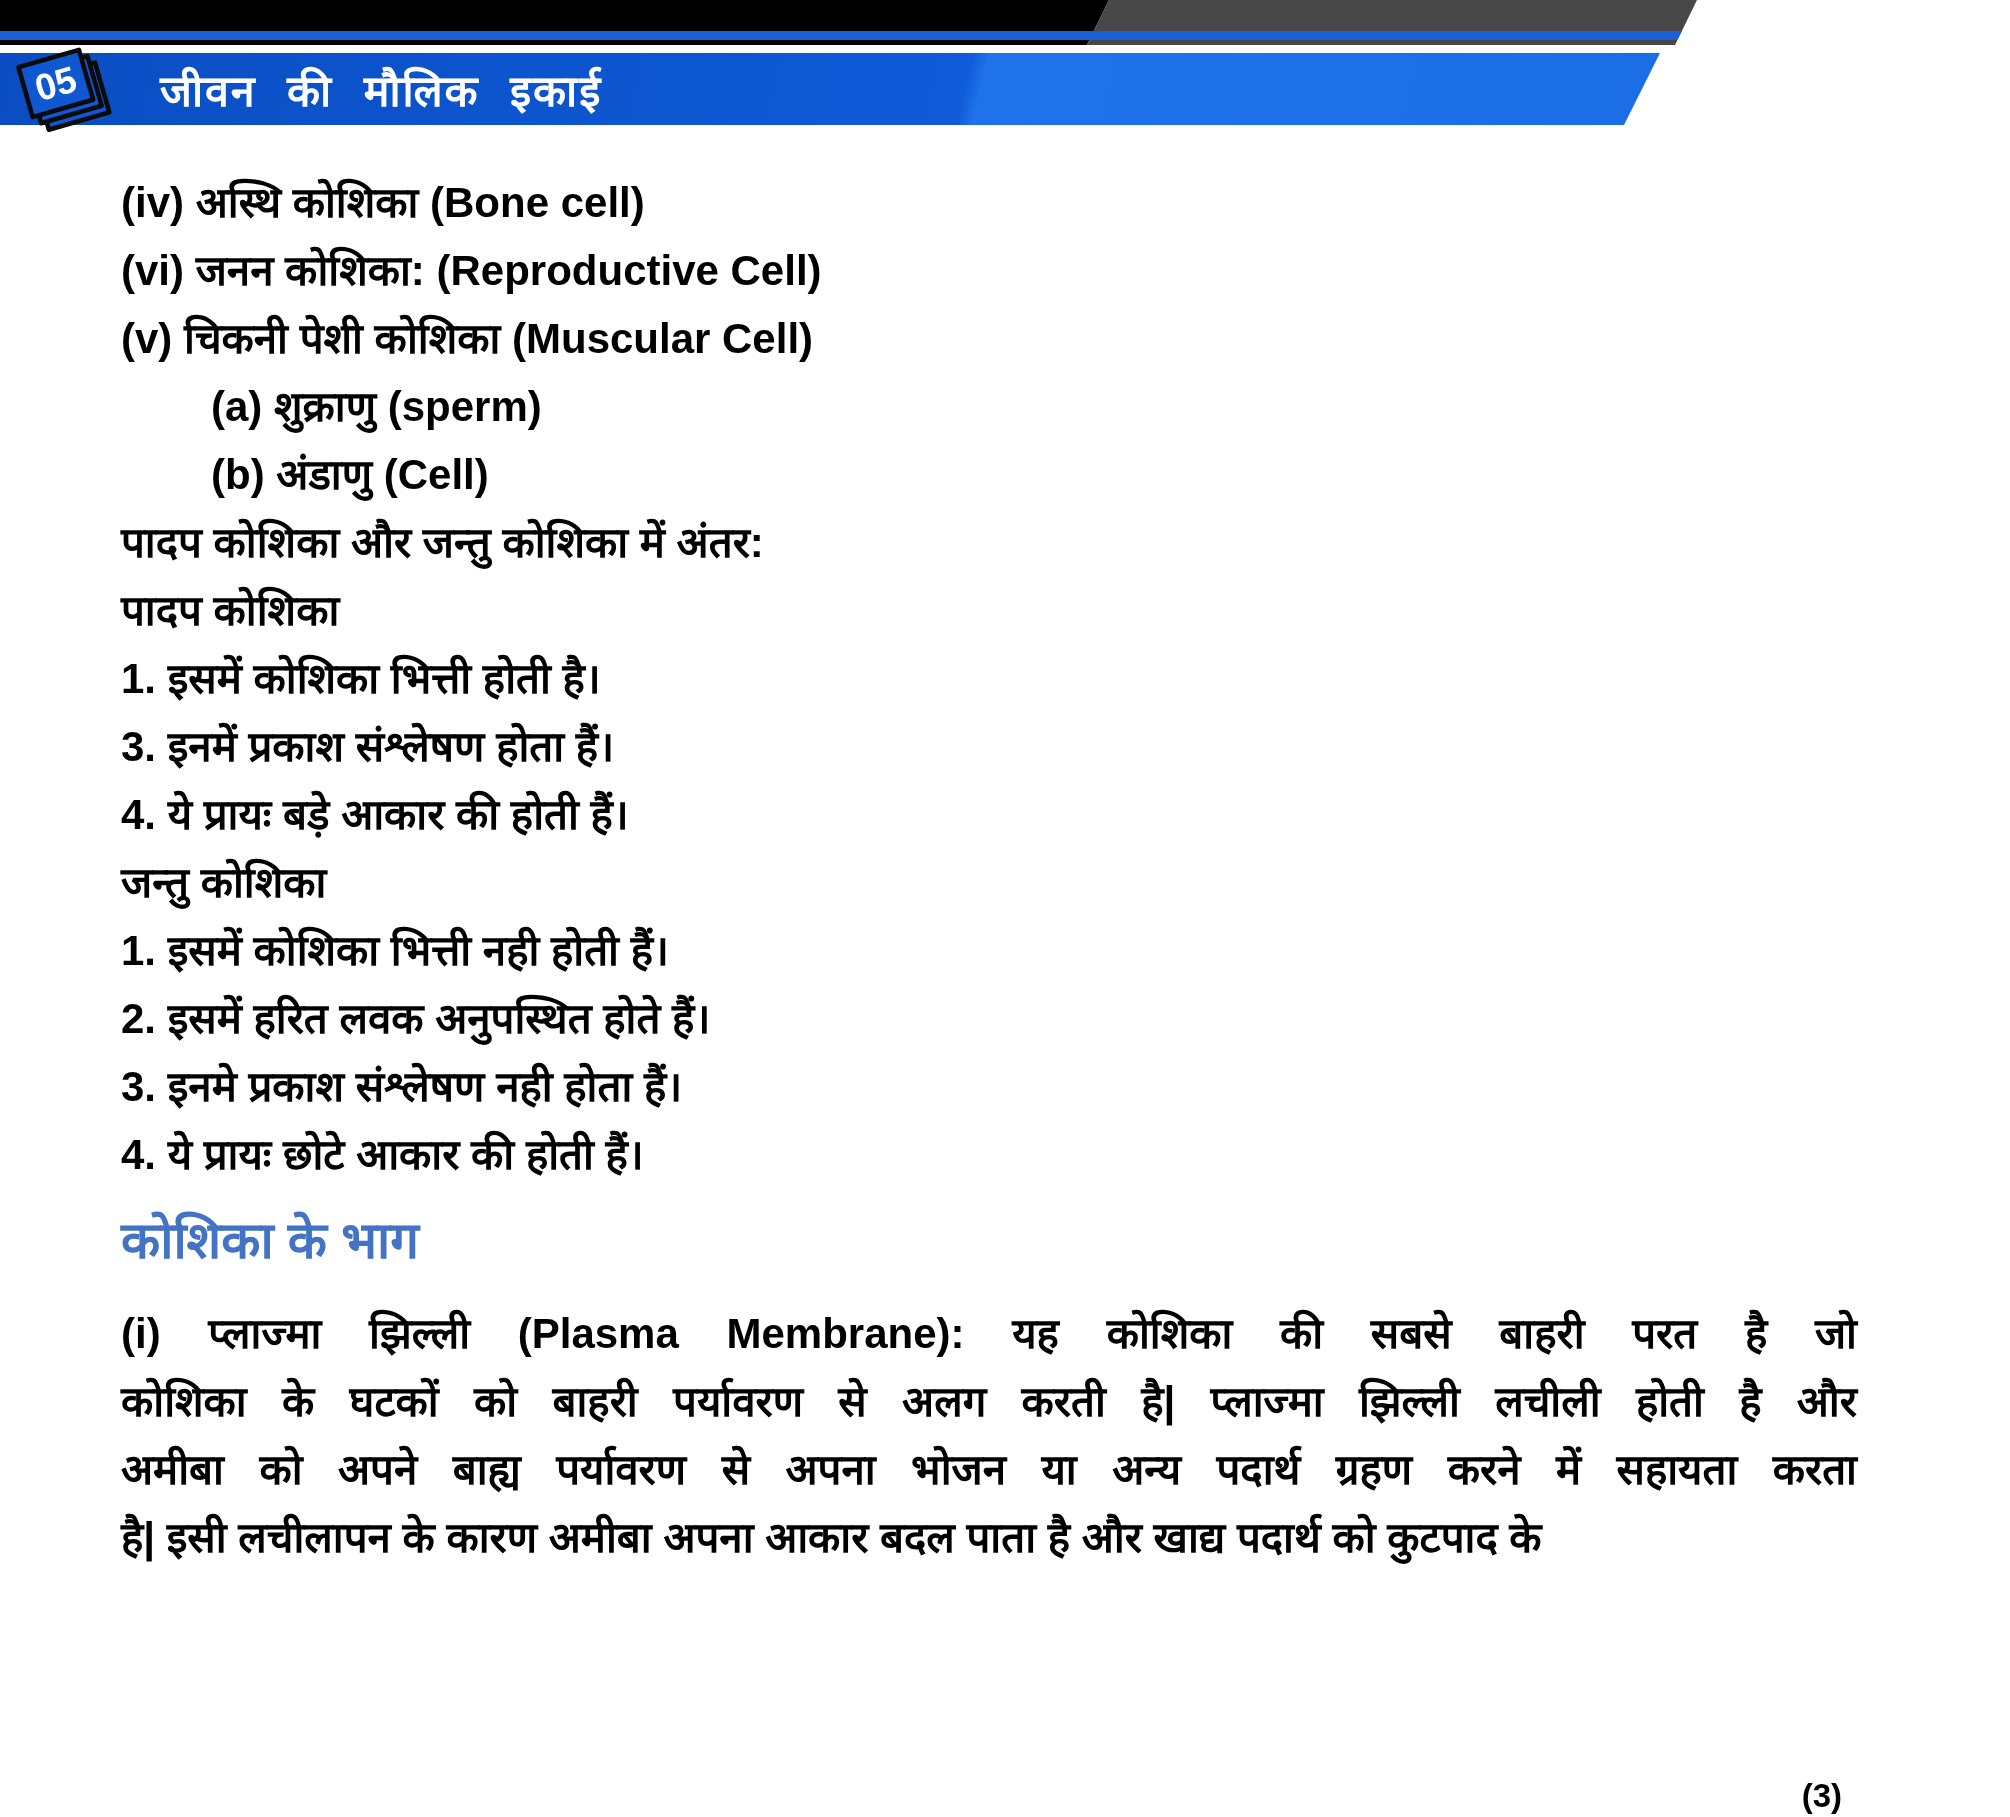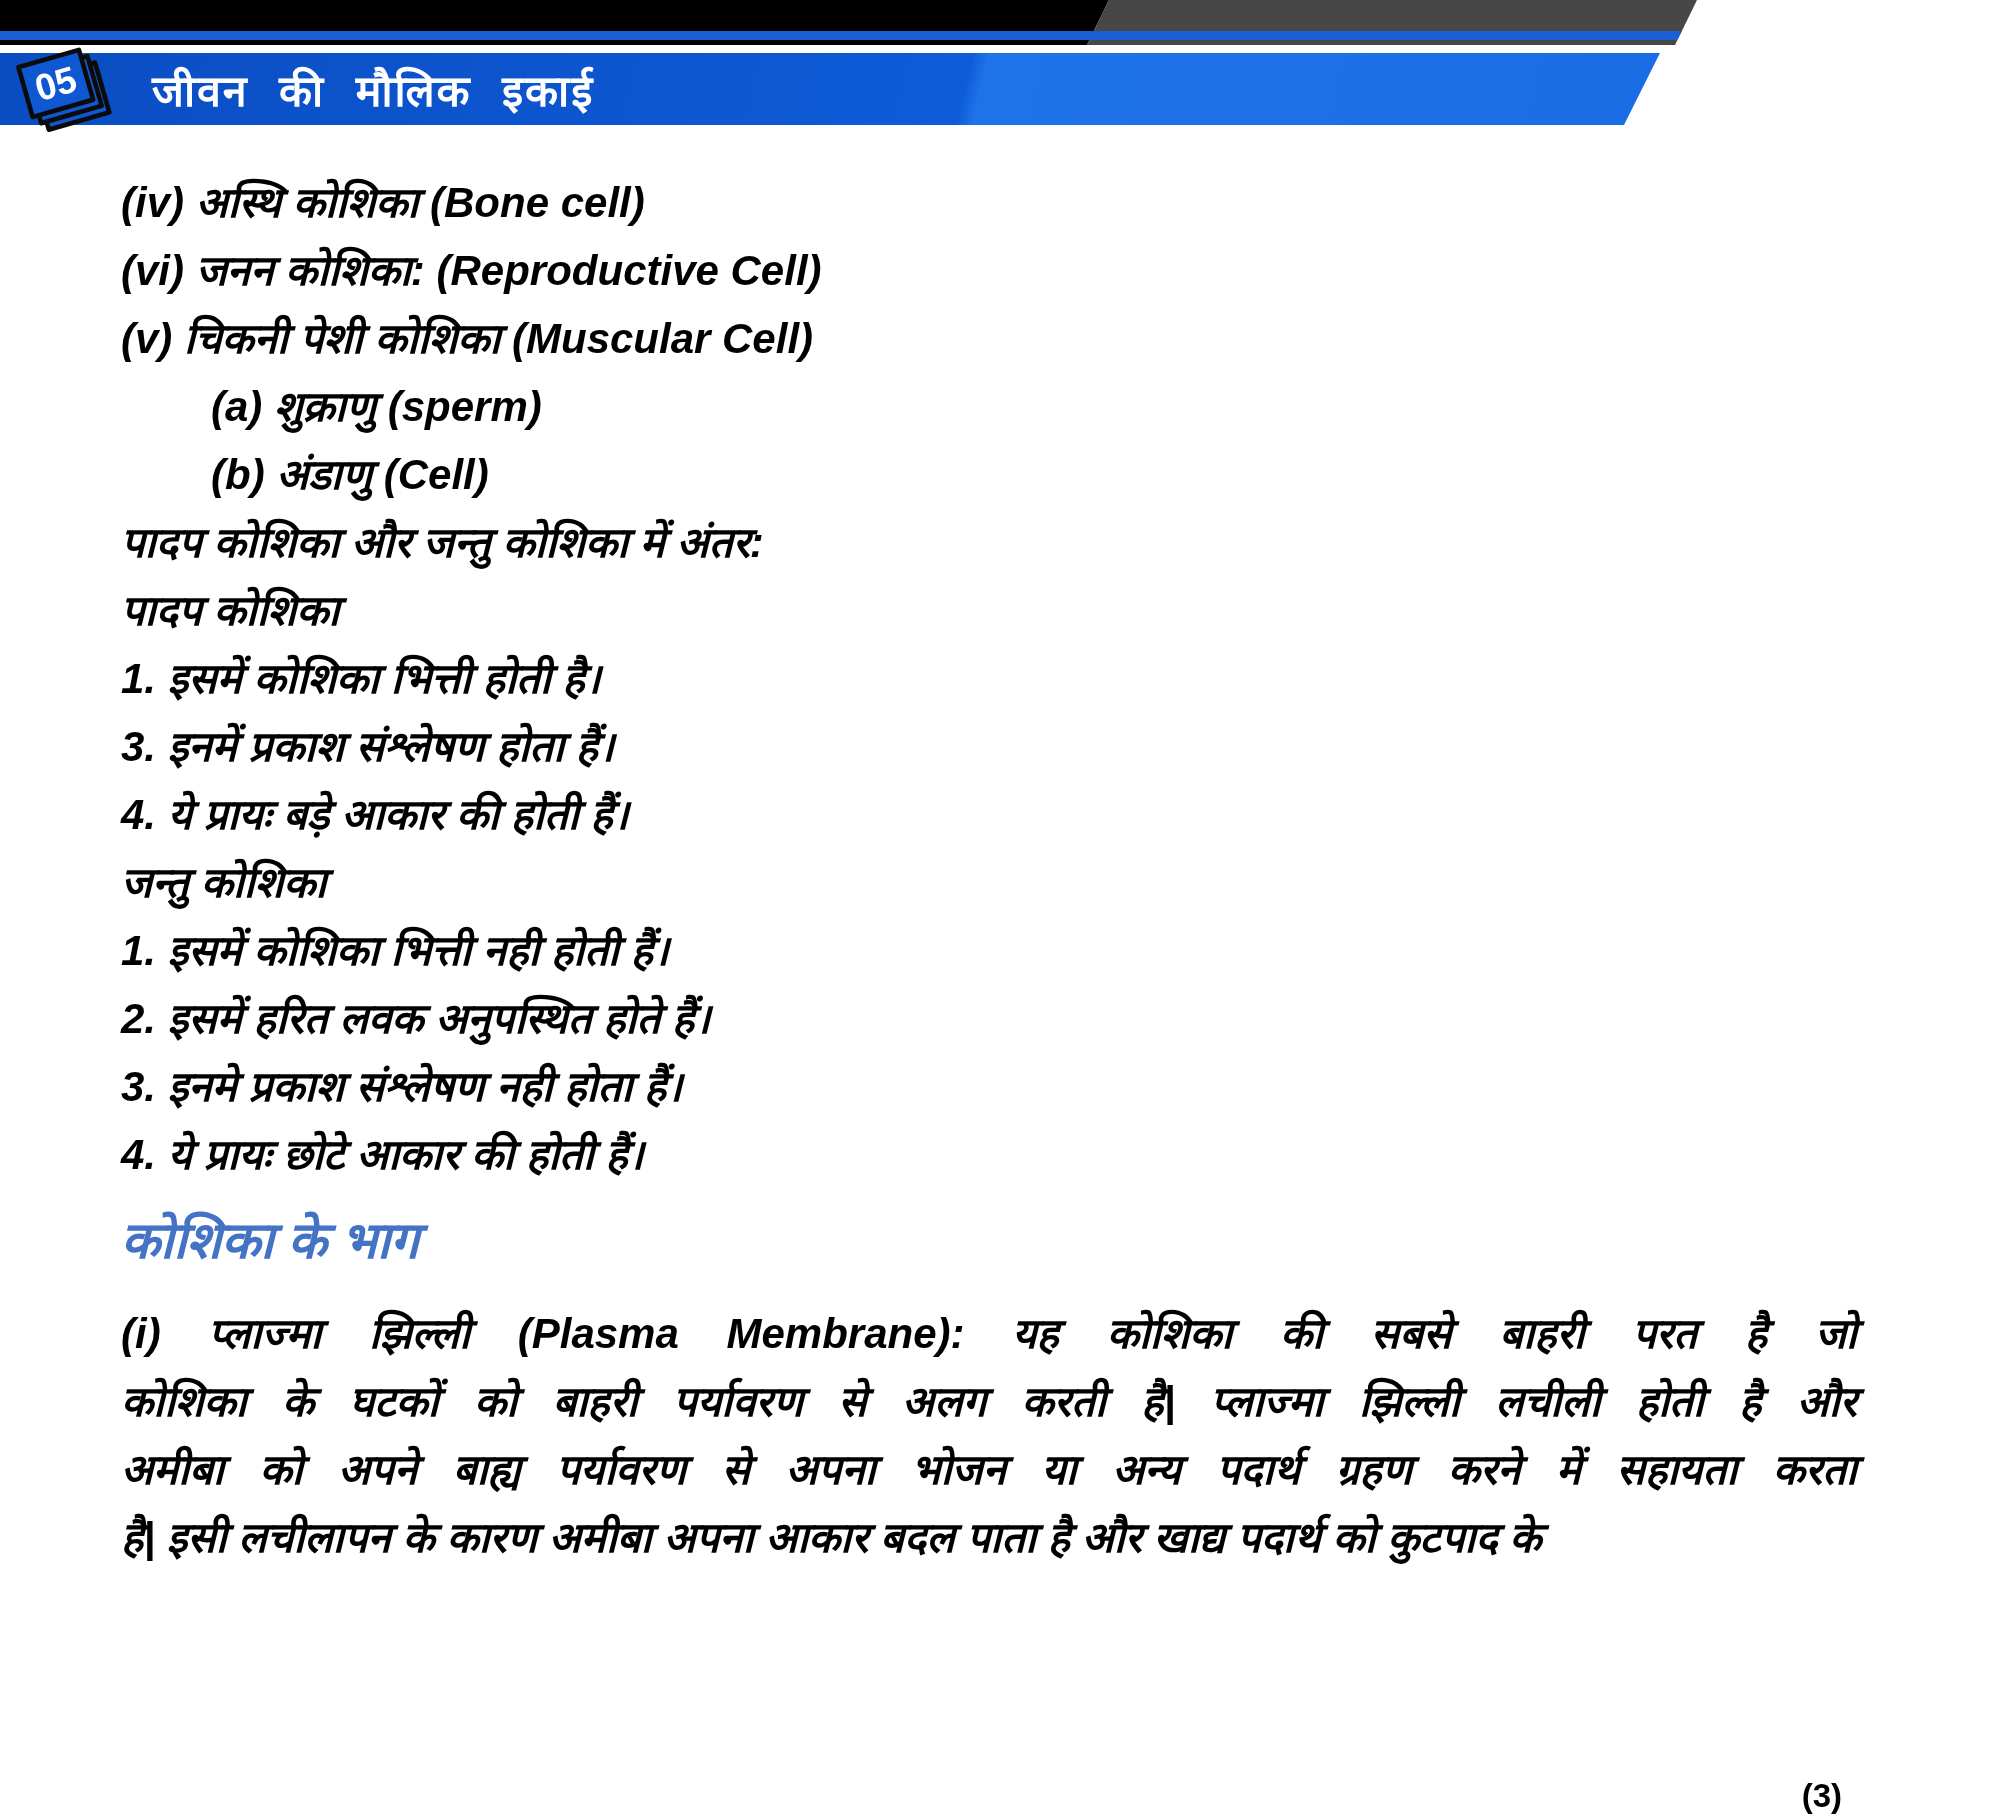--- a/index.html
+++ b/index.html
@@ -14,27 +14,27 @@
     clip-path:polygon(0 0,1109px 0,1087px 45px,0 45px);}
   .topbar-gray{position:absolute;top:0;left:0;width:2011px;height:45px;background:#474747;
     clip-path:polygon(1109px 0,1697px 0,1675px 45px,1087px 45px);}
   .topbar-stripe{position:absolute;top:31px;left:0;width:1682px;height:9.3px;background:#1a5fd6;
     clip-path:polygon(0 0,1682px 0,1677px 9.3px,0 9.3px);}
 
   
   .banner{position:absolute;top:53px;left:0;width:1660px;height:72px;
     background:linear-gradient(103deg,#0a4dc2 0%,#0f5bd8 58%,#1f73ea 59%,#1b6de6 100%);
     clip-path:polygon(0 0,1660px 0,1624px 72px,0 72px);}
-  .banner-title{position:absolute;top:53px;left:152px;height:72px;display:flex;align-items:center;
+  .banner-title{position:absolute;top:53px;left:160px;height:72px;display:flex;align-items:center;
     color:#ffffff;font-size:43px;font-weight:800;letter-spacing:1.9px;word-spacing:16.7px;white-space:nowrap;}
   .badge{position:absolute;top:37px;left:3.7px;width:111px;height:104px;}
   .badge text{font-family:"Liberation Sans","DejaVu Sans",sans-serif;font-weight:bold;font-size:40px;fill:#ffffff;}
 
   
-  .content{position:absolute;top:169px;left:121px;width:1736px;font-style:italic;}
+  .content{position:absolute;top:169px;left:121px;width:1736px;}
   .line{height:68px;line-height:68px;font-size:42px;font-weight:700;white-space:nowrap;}
   .line.sub{padding-left:90px;}
   .line.sect{font-weight:800;}
   .blue-heading{height:111px;line-height:104px;font-size:51px;font-weight:700;color:#4472c4;white-space:nowrap;}
   .pline{height:68px;line-height:68px;font-size:42px;font-weight:600;}
   .pline.just{text-align:justify;text-align-last:justify;}
   .pline .lead{font-weight:800;}
   .pline .colon-blue{font-weight:800;color:#1a73e8;}
 
   .page-number{position:absolute;right:169px;bottom:1.9px;font-size:33px;font-weight:800;}

